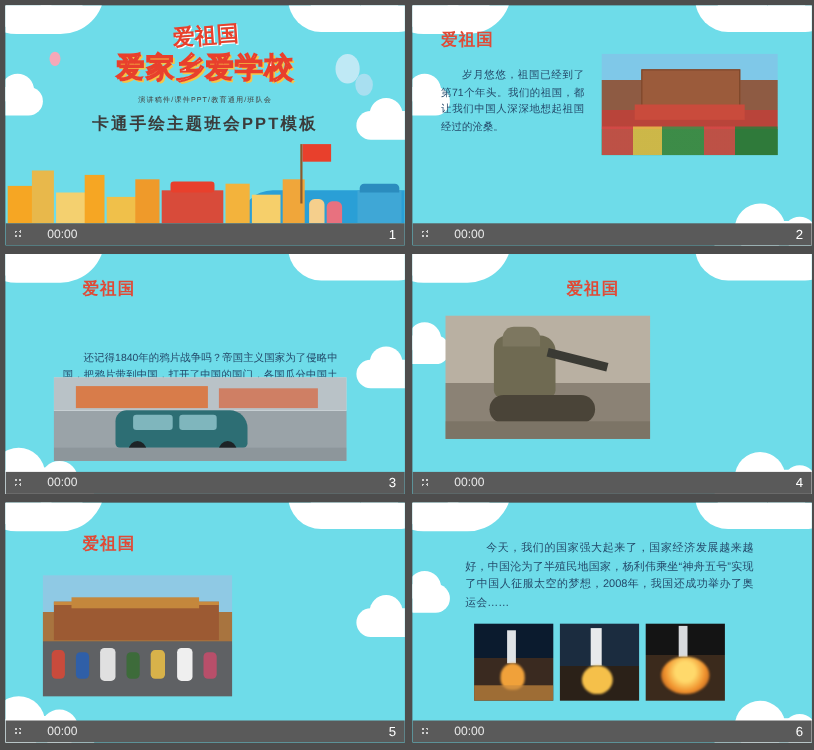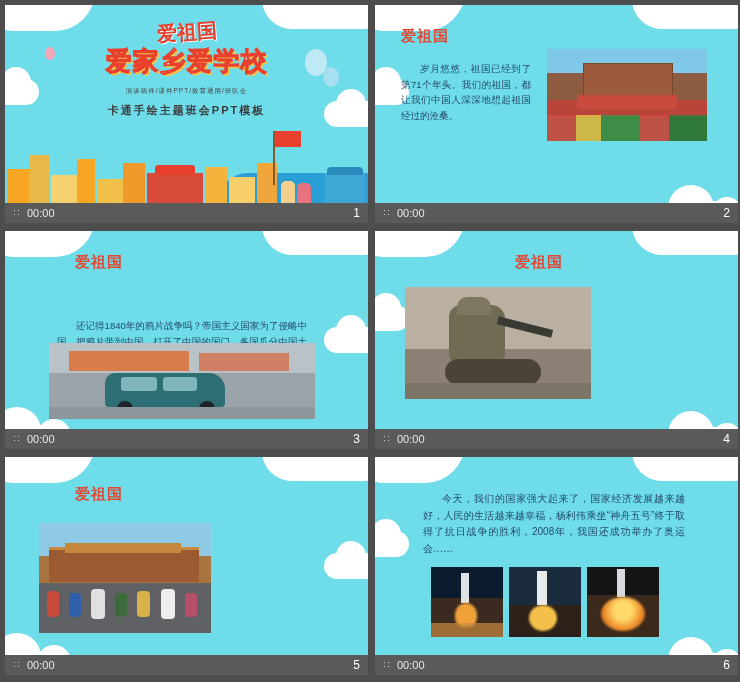--- a/index.html
+++ b/index.html
@@ -20,38 +20,38 @@
   .cl-mr{width:58px;height:26px;right:-14px;top:96px;border-radius:26px;}
   .cl-mr:before{content:"";position:absolute;width:30px;height:30px;background:#fff;border-radius:50%;left:12px;top:-12px;}
   .cl-bl{width:110px;height:40px;left:-26px;bottom:-16px;border-radius:40px 40px 0 0;}
   .cl-bl:before{content:"";position:absolute;width:48px;height:48px;background:#fff;border-radius:50%;left:14px;top:-18px;}
   .cl-bl:after{content:"";position:absolute;width:34px;height:34px;background:#fff;border-radius:50%;left:58px;top:-6px;}
   .cl-br{width:120px;height:38px;right:-28px;bottom:-16px;border-radius:38px 38px 0 0;}
   .cl-br:before{content:"";position:absolute;width:46px;height:46px;background:#fff;border-radius:50%;left:22px;top:-16px;}
   .cl-br:after{content:"";position:absolute;width:30px;height:30px;background:#fff;border-radius:50%;left:66px;top:-4px;}
 
   .footer{position:absolute;left:0;right:0;bottom:0;height:20px;background:#5a5a5a;color:#e8e8e8;font-size:11px;display:flex;align-items:center;justify-content:space-between;padding:0 8px;box-sizing:border-box;}
-  .footer .left{display:flex;align-items:center;gap:5px;}
+  .footer .left{display:flex;align-items:center;gap:21px;}
   .grip{display:inline-block;width:9px;height:9px;background:
     radial-gradient(circle 1px at 1.5px 1.5px,#cfcfcf 99%,transparent 0),
     radial-gradient(circle 1px at 1.5px 5.5px,#cfcfcf 99%,transparent 0),
     radial-gradient(circle 1px at 5.5px 1.5px,#cfcfcf 99%,transparent 0),
     radial-gradient(circle 1px at 5.5px 5.5px,#cfcfcf 99%,transparent 0);}
   .page-num{font-size:12px;color:#ffffff;}
 
   .title{position:absolute;left:26px;top:22px;font-size:15px;font-weight:bold;color:#e04a36;letter-spacing:1px;}
   .body-text{position:absolute;font-size:9.5px;line-height:1.65;color:#244a6b;text-align:justify;}
   .photo{position:absolute;overflow:hidden;border:0;}
 
   
   .cover-title-wrap{position:absolute;left:0;right:0;top:14px;text-align:center;}
   .t-line1{font-size:20px;color:#e8402c;font-weight:bold;transform:rotate(-4deg);display:inline-block;text-shadow:1px 1px 0 #fff;}
   .t-line2{font-size:26px;color:#ffffff;font-weight:bold;-webkit-text-stroke:1px #e8402c;letter-spacing:1px;margin-top:-2px;text-shadow:2px 2px 0 #f6c445;}
   .t-sub{font-size:6.5px;color:#444;margin-top:8px;letter-spacing:1px;}
-  .t-sub2{font-size:11px;color:#3b3b3b;margin-top:7px;letter-spacing:2px;font-weight:bold;}
+  .t-sub2{font-size:15px;color:#3b3b3b;margin-top:7px;letter-spacing:2px;font-weight:bold;}
   .city{position:absolute;left:0;right:0;bottom:20px;height:72px;}
   .bld{position:absolute;bottom:0;}
   .water{position:absolute;right:0;bottom:20px;width:150px;height:30px;background:#2a9fd6;border-radius:40px 0 0 0;}
   .balloon{position:absolute;border-radius:50%;}
   .flag-pole{position:absolute;width:2px;background:#8b5a2b;}
   .flagcloth{position:absolute;background:#e8402c;}
 </style>
 </head>
 <body>
 
@@ -223,21 +223,21 @@
     </div>
   </div>
 
   <div class="slide">
     <div class="sky"></div>
     <div class="cloud cl-tl"></div>
     <div class="cloud cl-tr"></div>
     <div class="cloud cl-ml"></div>
     <div class="cloud cl-br"></div>
 
-    <div class="body-text" style="left:48px;top:34px;width:262px;text-indent:19px;font-size:10px;">今天，我们的国家强大起来了，国家经济发展越来越好，人民的生活越来越幸福，杨利伟乘坐“神舟五号”终于取得了抗日战争的胜利，2008年，我国还成功举办了奥运会……</div>
+    <div class="body-text" style="left:48px;top:34px;width:262px;text-indent:19px;font-size:10px;">今天，我们的国家强大起来了，国家经济发展越来越好，中国沦为了半殖民地国家，杨利伟乘坐“神舟五号”实现了中国人征服太空的梦想，2008年，我国还成功举办了奥运会……</div>
 
     <div class="photo" style="left:56px;top:110px;width:72px;height:70px;background:linear-gradient(#0b1b2e 0 45%,#3a2a20 45% 100%);">
       <div style="position:absolute;left:30px;top:6px;width:8px;height:30px;background:#dfe3e6;"></div>
       <div style="position:absolute;left:24px;top:36px;width:22px;height:24px;background:#f0a13a;border-radius:50% 50% 40% 40%;filter:blur(1px);"></div>
       <div style="position:absolute;left:0;bottom:0;width:100%;height:14px;background:#c98a3f;opacity:.7;"></div>
     </div>
     <div class="photo" style="left:134px;top:110px;width:72px;height:70px;background:linear-gradient(#1b2c3f 0 55%,#2b2118 55% 100%);">
       <div style="position:absolute;left:28px;top:4px;width:10px;height:34px;background:#e8eaec;"></div>
       <div style="position:absolute;left:20px;top:38px;width:28px;height:26px;background:#f5c04a;border-radius:50%;filter:blur(1px);"></div>
     </div>

